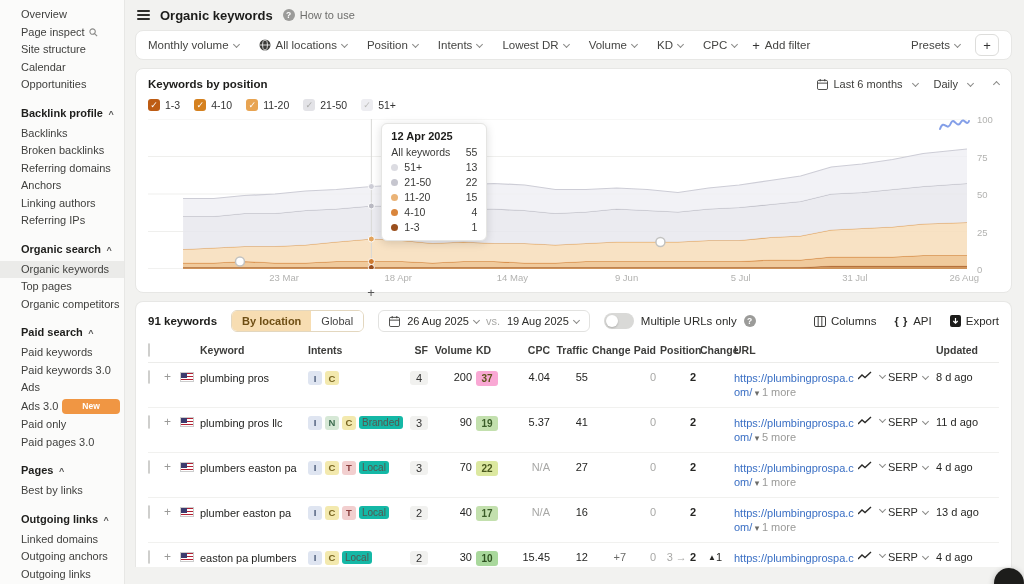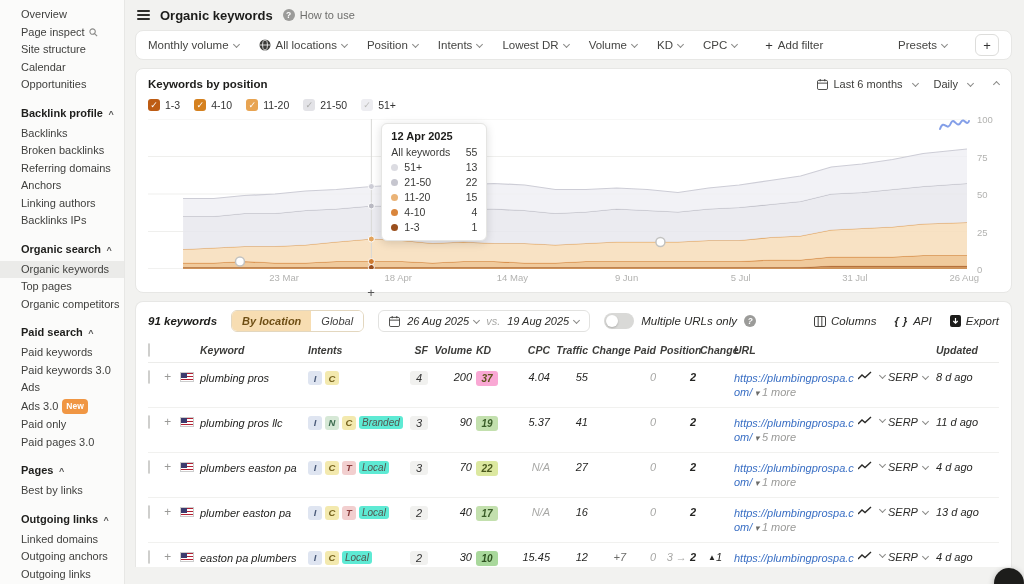--- a/index.html
+++ b/index.html
@@ -7,33 +7,33 @@
   .muted { color:#a8a8a6; }
   .chv { display:inline-block; width:5px; height:5px; border-right:1.3px solid #8a8a88; border-bottom:1.3px solid #8a8a88; transform:rotate(45deg); margin-left:5px; margin-bottom:2px; }
   .chv-up { transform:rotate(-135deg); margin-bottom:-1px; }
 
   
   #sidebar { position:absolute; left:0; top:0; bottom:0; width:125px; background:#fbfbfa; border-right:1px solid #e7e7e5; padding:6px 0 0 0; font-size:11px; color:#3f3f3d; overflow:hidden; }
   .sb-item { padding:2px 6px 2px 21px; line-height:13.5px; cursor:pointer; white-space:nowrap; display:flex; align-items:center; gap:4px; }
   .sb-item.active { background:#ebebe9; }
   .sb-head { font-weight:bold; color:#1e1e1c; padding:2px 6px 2px 21px; margin-top:8px; line-height:18px; white-space:nowrap; }
   .sb-head .caret { font-size:9px; color:#555; margin-left:3px; }
-  .badge-new { background:#f09643; color:#fff; font-size:8.5px; border-radius:4px; padding:1px 4px; font-weight:bold; }
+  .badge-new { background:#f09643; color:#fff; font-size:8.5px; border-radius:4px; padding:1px 20px; font-weight:bold; }
 
   
   #main { position:absolute; left:125px; top:0; right:0; bottom:0; }
   #topbar { height:30px; display:flex; align-items:center; gap:10px; padding:0 12px; }
   .hamburger { width:13px; display:flex; flex-direction:column; gap:2.5px; cursor:pointer; }
   .hamburger span { height:1.6px; background:#2e2e2c; border-radius:1px; }
   #page-title { font-size:13px; font-weight:bold; color:#1c1c1a; }
   .help-wrap { display:flex; align-items:center; gap:5px; color:#6e6e6c; font-size:11px; cursor:pointer; }
   .qicon { width:12px; height:12px; border-radius:50%; background:#9b9b99; color:#fff; font-size:8.5px; display:inline-flex; align-items:center; justify-content:center; font-weight:bold; }
 
   .card { background:#fff; border:1px solid #e7e7e5; border-radius:8px; margin:0 12px 0 10px; }
-  #filterbar { height:30px; display:flex; align-items:center; padding:0 12px; gap:28px; font-size:11.5px; color:#454543; }
+  #filterbar { height:30px; display:flex; align-items:center; padding:0 12px; gap:15px; font-size:11.5px; color:#454543; }
   .filter-item { display:flex; align-items:center; cursor:pointer; white-space:nowrap; }
   .filter-item svg { margin-right:5px; }
   #filter-spacer { flex:1; }
   #presets-btn { display:flex; align-items:center; cursor:pointer; }
   #add-preset-btn { width:24px; height:22px; border:1px solid #dddddb; border-radius:6px; display:flex; align-items:center; justify-content:center; font-size:13px; color:#333; cursor:pointer; background:#fff; }
 
   
   #chart-card { margin-top:8px; padding:9px 12px 6px; position:relative; }
   #chart-head { display:flex; align-items:center; }
   #chart-title { font-size:11.5px; font-weight:bold; color:#1c1c1a; }
@@ -50,21 +50,21 @@
   .xlab { position:absolute; transform:translateX(-50%); white-space:nowrap; }
   #tooltip { position:absolute; width:106px; background:#fff; border:1px solid #e5e5e3; border-radius:6px; box-shadow:0 2px 10px rgba(0,0,0,.14); padding:6px 9px 7px; font-size:10.5px; z-index:5; }
   #tooltip .tt-title { font-weight:bold; font-size:11px; margin-bottom:4px; color:#1c1c1a; }
   .tt-row { display:flex; align-items:center; margin-top:3px; color:#3a3a38; }
   .tt-dot { width:7px; height:7px; border-radius:50%; margin-right:6px; }
   .tt-row .tt-label { flex:1; }
   .plus-cursor { position:absolute; font-size:13px; color:#555; z-index:4; }
   #scribble { position:absolute; right:-2px; top:-6px; z-index:6; }
 
   
-  #table-card { margin-top:8px; padding:8px 12px 0; border-radius:8px 8px 0 0; border-bottom:none; height:266px; overflow:hidden;font-style:italic; }
+  #table-card { margin-top:8px; padding:8px 12px 0; border-radius:8px 8px 0 0; border-bottom:none; height:266px; overflow:hidden; }
   #table-controls { display:flex; align-items:center; gap:14px; font-size:11.5px; }
   #kw-count { font-weight:bold; color:#1c1c1a; }
   #seg { display:flex; border:1px solid #e3d7bf; border-radius:6px; overflow:hidden; font-size:11px; }
   .seg-btn { padding:4px 10px; cursor:pointer; background:#fff; color:#444; }
   .seg-btn.active { background:#f7ddb2; color:#6e4e14; font-weight:bold; }
   #date-group { display:flex; align-items:center; gap:7px; border:1px solid #e2e2e0; border-radius:6px; padding:4px 10px; font-size:11px; color:#2c2c2a; }
   #toggle-wrap { display:flex; align-items:center; gap:7px; font-size:11.5px; color:#2c2c2a; }
   #toggle { width:30px; height:16px; border-radius:9px; background:#d9d9d7; position:relative; cursor:pointer; }
   #toggle::after { content:""; position:absolute; left:2px; top:2px; width:12px; height:12px; background:#fff; border-radius:50%; box-shadow:0 1px 2px rgba(0,0,0,.2); }
   #tc-right { margin-left:auto; display:flex; align-items:center; gap:18px; font-size:11.5px; color:#2c2c2a; }
@@ -76,21 +76,21 @@
   .th-r { text-align:right; padding-right:4px; }
   .trow { padding:8px 0 7px; border-bottom:1px solid #f1f1ef; font-size:11px; }
   .cell-r { text-align:right; padding-right:4px; }
   .rowcb { width:12px; height:12px; border:1px solid #cfcfcd; border-radius:3px; background:#fff; cursor:pointer; margin-top:1px; }
   .rowplus { color:#9a9a98; font-size:12px; cursor:pointer; line-height:12px; }
   .usflag { width:14px; height:10px; display:inline-block; position:relative; background:repeating-linear-gradient(180deg,#b22234 0 1.4px,#fff 1.4px 2.85px); border:0.5px solid #ccc; margin-top:1px; }
   .usflag::before { content:""; position:absolute; left:0; top:0; width:6px; height:5px; background:#3c3b6e; }
   .kwtext { color:#1f1f1d; cursor:pointer; line-height:1.3; }
   .intents { display:flex; flex-wrap:wrap; gap:3px; align-items:center; }
   .ibadge { width:14px; height:14px; border-radius:3px; font-size:9.5px; font-weight:bold; display:inline-flex; align-items:center; justify-content:center; }
-  .tagpill { background:#5eead4; color:#55554f; border-radius:3px; font-size:10px; padding:1px 3px; }
+  .tagpill { background:#14b8a6; color:#55554f; border-radius:3px; font-size:10px; padding:1px 3px; }
   .sfpill { background:#f1f1ef; border-radius:3px; padding:1px 6px; display:inline-block; color:#333; }
   .kdbadge { width:22px; height:15px; border-radius:3px; font-size:10px; font-weight:bold; display:inline-flex; align-items:center; justify-content:center; }
   .urlcell { color:#3a6fc4; line-height:1.3; word-break:break-all; cursor:pointer; }
   .url-caret { color:#6b6b69; font-size:9px; }
   .url-more { color:#9a9a98; }
   .tri { font-size:8px; vertical-align:1px; }
   .serp { cursor:pointer; color:#2c2c2a; }
   .spark { cursor:pointer; display:flex; align-items:center; gap:3px; }
 
   #chat-bubble { position:absolute; right:0px; bottom:-14px; width:30px; height:30px; border-radius:50%; background:#1d1d1b; box-shadow:0 2px 6px rgba(0,0,0,.3); cursor:pointer; z-index:10; }
@@ -128,21 +128,21 @@
     <div class="sb-item">
       <span>Referring domains</span>
     </div>
     <div class="sb-item">
       <span>Anchors</span>
     </div>
     <div class="sb-item">
       <span>Linking authors</span>
     </div>
     <div class="sb-item">
-      <span>Backlinks IPs</span>
+      <span>Referring IPs</span>
     </div>
     <div class="sb-head">Organic search<span class="caret"> ^</span></div>
     <div class="sb-item active">
       <span>Organic keywords</span>
     </div>
     <div class="sb-item">
       <span>Top pages</span>
     </div>
     <div class="sb-item">
       <span>Organic competitors</span>

